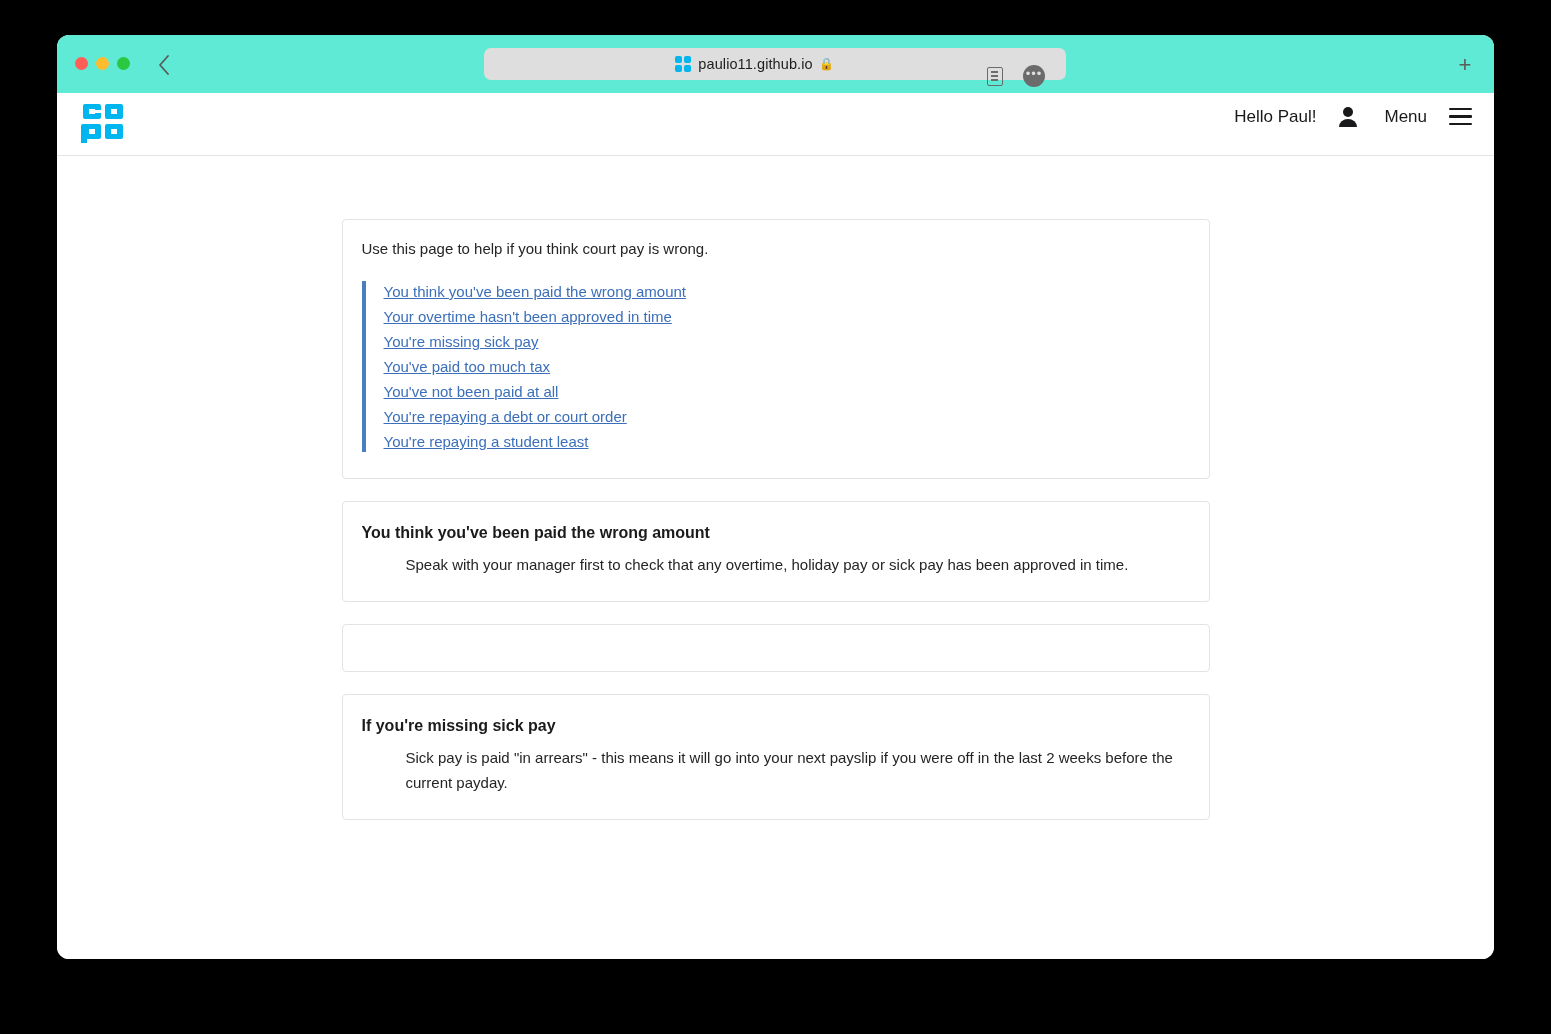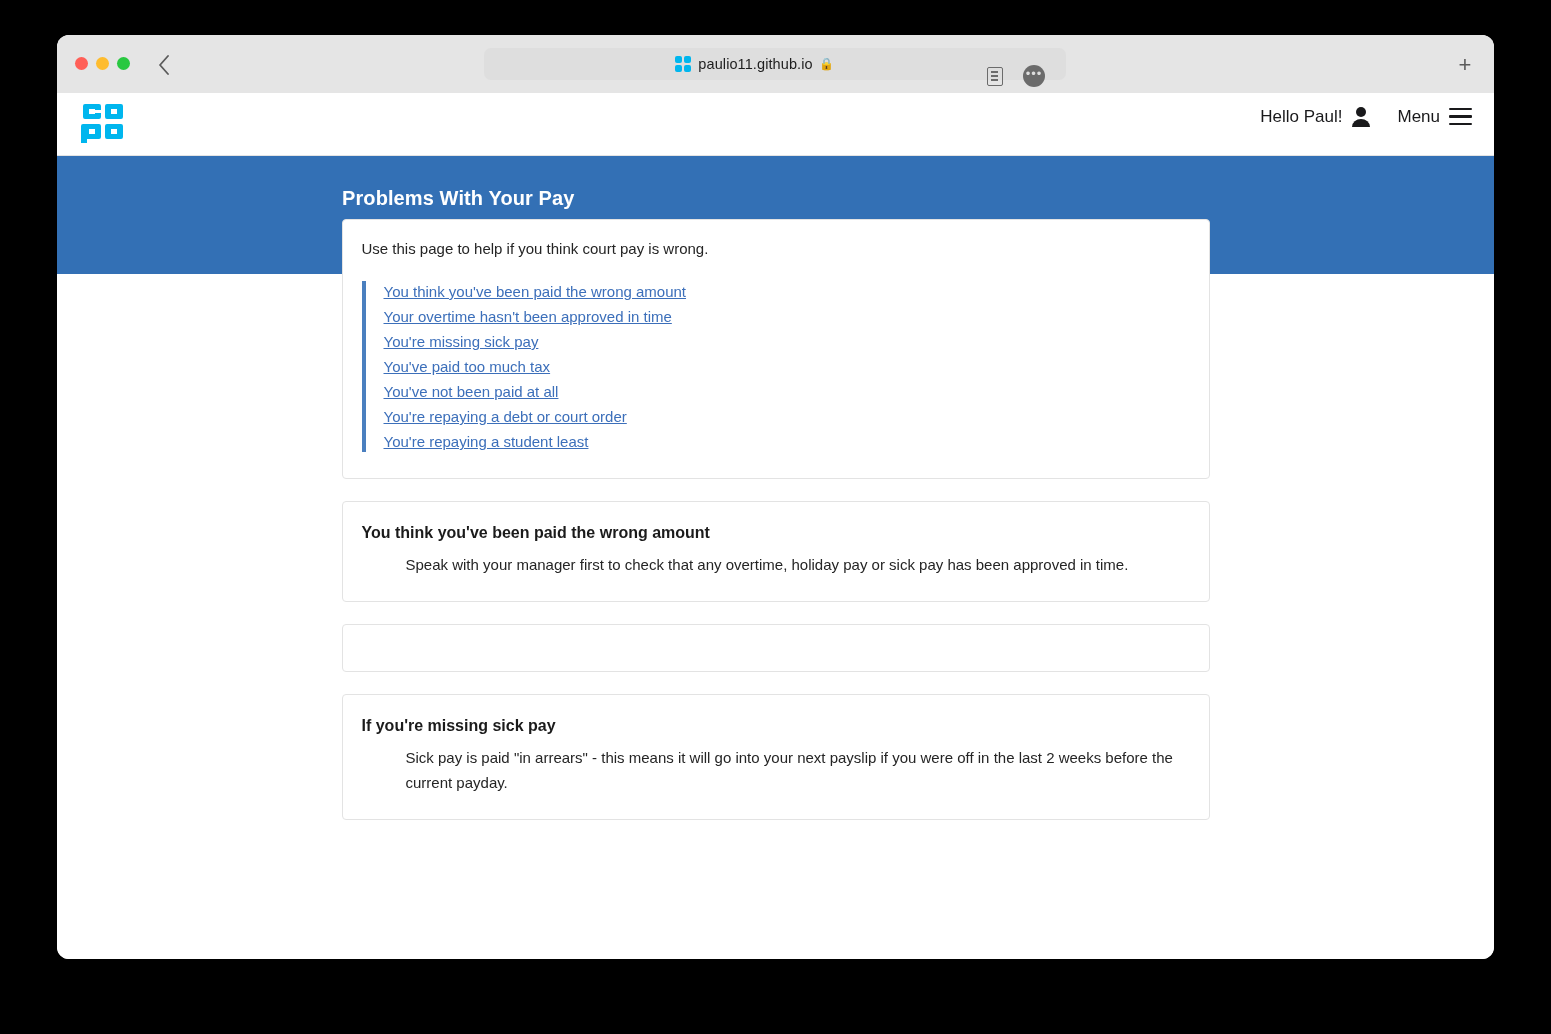--- a/index.html
+++ b/index.html
@@ -21,21 +21,21 @@
     width: 1437px;
     height: 924px;
     background: #ffffff;
     border-radius: 12px;
     overflow: hidden;
   }
 
   #titlebar {
     position: relative;
     height: 58px;
-    background: #e5e5e5;
+    background: #5eead4;
     width: 100%;
   }
 
   .traffic-lights {
     position: absolute;
     left: 18px;
     top: 22px;
     display: flex;
     gap: 8px;
   }
@@ -170,21 +170,21 @@
     right: 22px;
     top: 13px;
     display: flex;
     align-items: center;
     gap: 26px;
   }
 
   .header-link {
     display: flex;
     align-items: center;
-    gap: 9px;
+    gap: 22px;
     font-size: 17px;
     color: #19191b;
     font-weight: 400;
   }
 
   .person-icon { display: block; }
   .burger-icon {
     width: 23px;
     display: flex; flex-direction: column; gap: 5px;
   }
@@ -334,23 +334,20 @@
           <span>Menu</span>
           <span class="burger-icon">
             <i></i>
               <i></i>
               <i></i>
           </span>
         </div>
       </div>
     </div>
 
-    <div id="hero-banner">
-      <h1 id="page-title">Problems With Your Pay</h1>
-    </div>
 
     <div id="content">
 
       <div class="card" id="intro-card">
         <p class="intro-lead">Use this page to help if you think court pay is wrong.</p>
         <nav id="link-list">
             <a href="#">You think you've been paid the wrong amount</a>
             <a href="#">Your overtime hasn't been approved in time</a>
             <a href="#">You're missing sick pay</a>
             <a href="#">You've paid too much tax</a>

